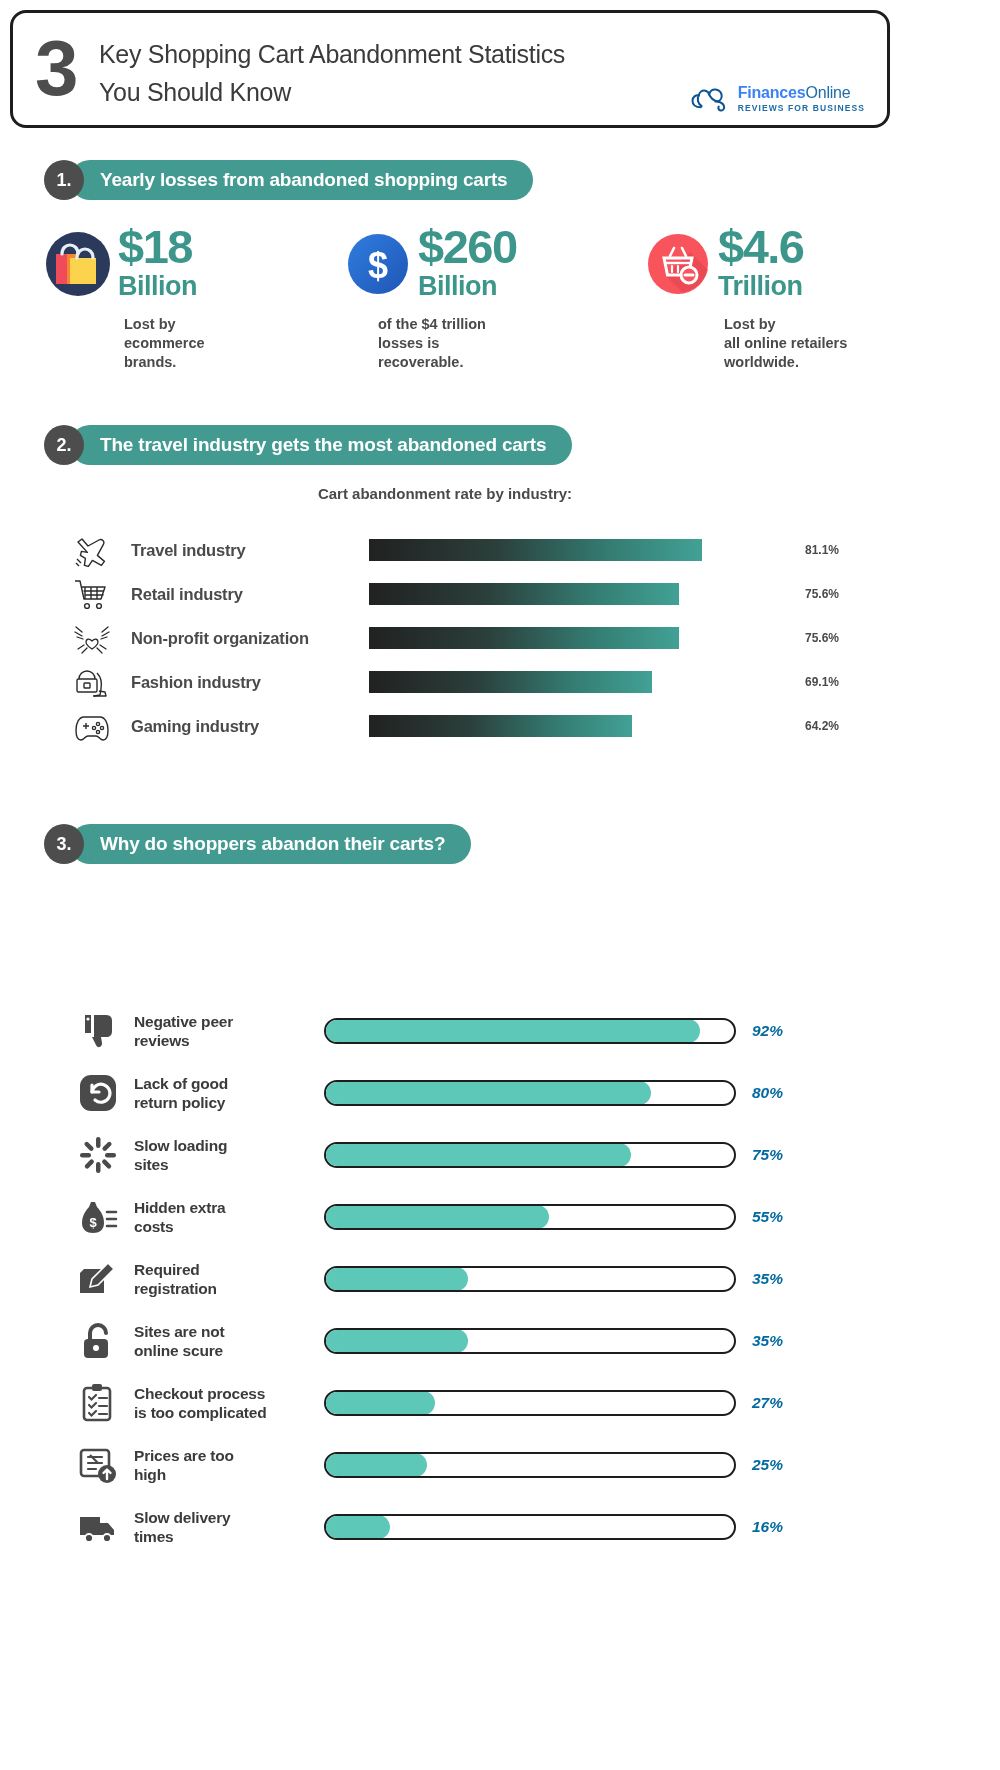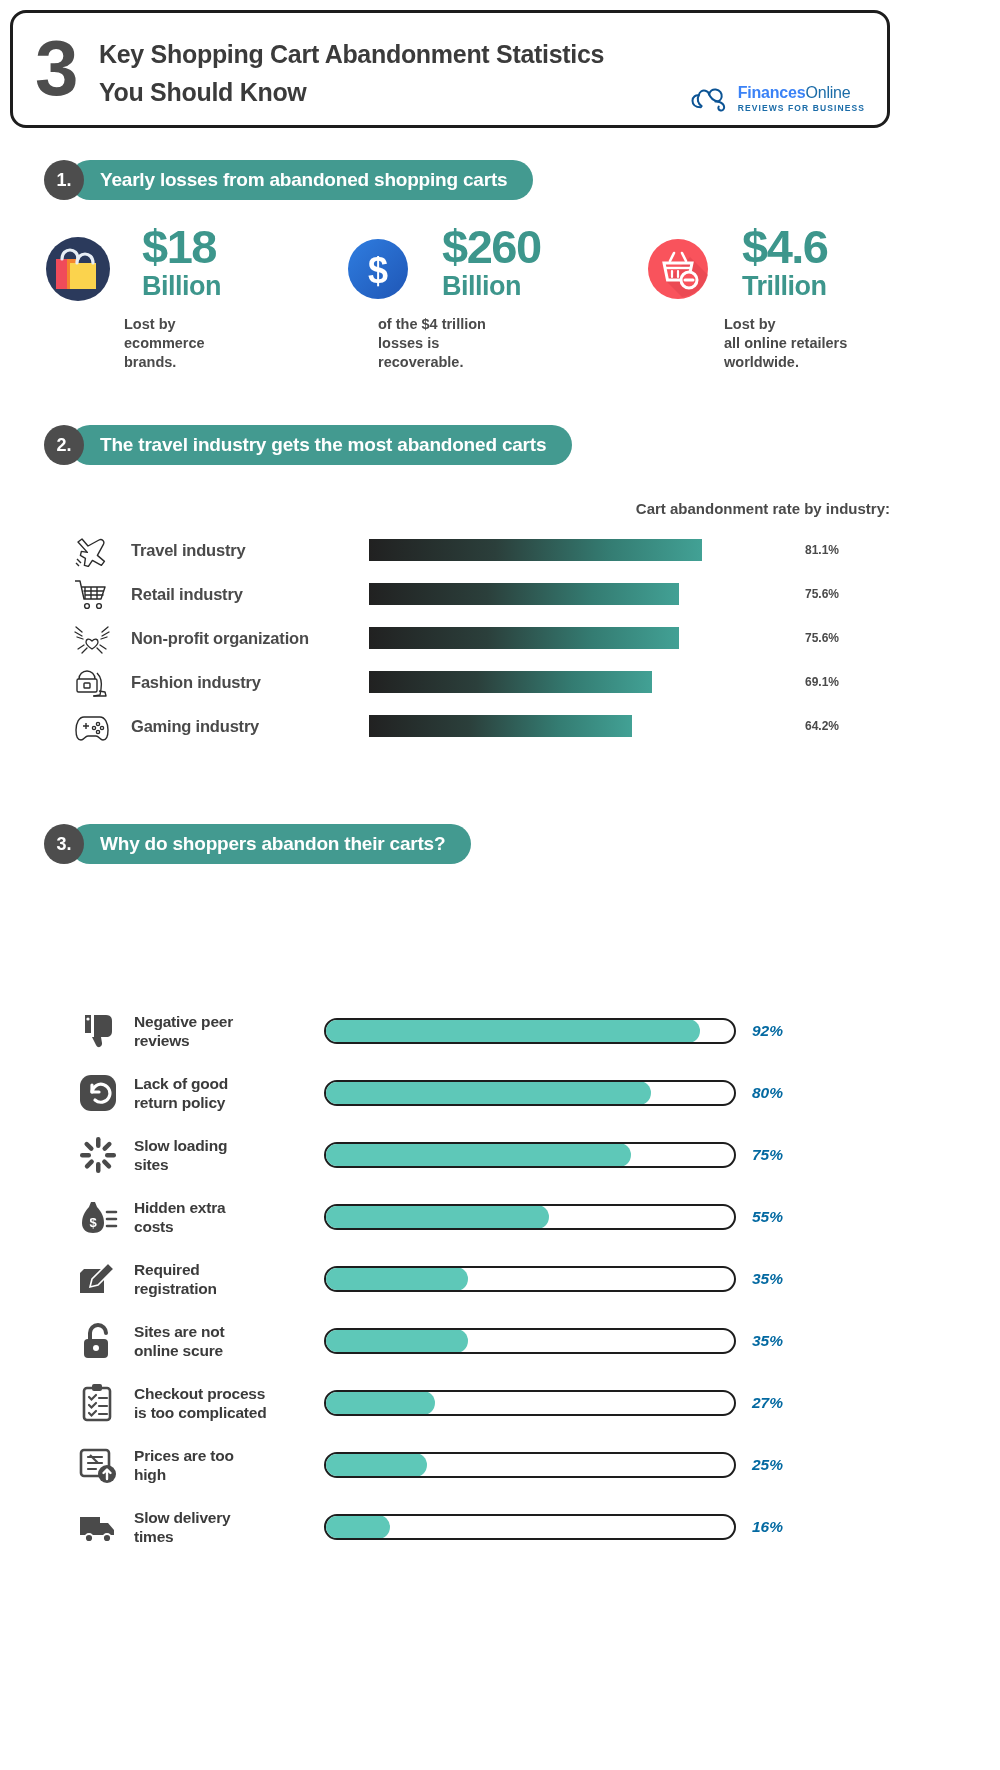--- a/index.html
+++ b/index.html
@@ -21,21 +21,21 @@
     background: #fff;
   }
   .big-number {
     position: absolute; left: 22px; top: 8px;
     font-size: 78px; font-weight: 800; color: #4d4d4d;
     line-height: 94px; letter-spacing: -2px;
   }
   .header-title {
     position: absolute; left: 86px; top: 22px;
     width: 620px;
-    font-size: 25px; font-weight: 700; color: #3b3b3b;
+    font-size: 25px; font-weight: 400; color: #3b3b3b;
     line-height: 38px; letter-spacing: -0.3px;
   }
   .logo {
     position: absolute; right: 22px; top: 72px;
     display: flex; align-items: center; gap: 8px;
   }
   .logo-mark { width: 40px; height: 28px; flex: 0 0 auto; }
   .logo-text { line-height: 1; }
   .logo-word { font-size: 16px; letter-spacing: -0.2px; white-space: nowrap; }
   .logo-word .b { font-weight: 800; color: #3b82f6; }
@@ -59,41 +59,41 @@
     background: #439a90; border-radius: 20px;
     display: flex; align-items: center;
     padding: 0 26px 0 30px;
     color: #fff; font-size: 19px; font-weight: 800; letter-spacing: -0.2px;
     white-space: nowrap;
   }
 
   
   .stats-row { position: absolute; left: 46px; top: 222px; width: 910px; display: flex; }
   .stat { width: 300px; position: relative; }
-  .stat-top { display: flex; align-items: flex-end; gap: 32px; }
+  .stat-top { display: flex; align-items: center; gap: 8px; }
   .stat-icon { width: 64px; height: 64px; flex: 0 0 64px; margin-top: 4px; }
   .stat-figs { padding-top: 0; }
   .stat-value {
     font-size: 47px; font-weight: 800; color: #3d968c;
     line-height: 49px; letter-spacing: -1.5px;
   }
   .stat-unit {
     font-size: 27px; font-weight: 800; color: #3d968c;
     line-height: 30px; letter-spacing: -0.5px;
   }
   .stat-desc {
     margin-top: 14px; margin-left: 78px;
     font-size: 14.5px; font-weight: 600; color: #4a4a4a; line-height: 19px;
   }
   .stat:nth-child(2) .stat-desc { margin-left: 78px; }
 
   
   .chart2-caption {
-    position: absolute; left: 0; top: 500px; width: 890px;
-    text-align: right; font-size: 15px; font-weight: 600; color: #4a4a4a;
+    position: absolute; left: 0; top: 485px; width: 890px;
+    text-align: center; font-size: 15px; font-weight: 600; color: #4a4a4a;
   }
   .ind-list { position: absolute; left: 71px; top: 528px; width: 880px; }
   .ind-row { display: flex; align-items: center; height: 44px; }
   .ind-icon { width: 42px; height: 34px; flex: 0 0 42px; margin-right: 18px; }
   .ind-label {
     width: 238px; flex: 0 0 238px;
     font-size: 16.5px; font-weight: 700; color: #4a4a4a; letter-spacing: -0.2px;
   }
   .ind-track { flex: 0 0 410px; width: 410px; height: 22px; position: relative; }
   .ind-bar {

